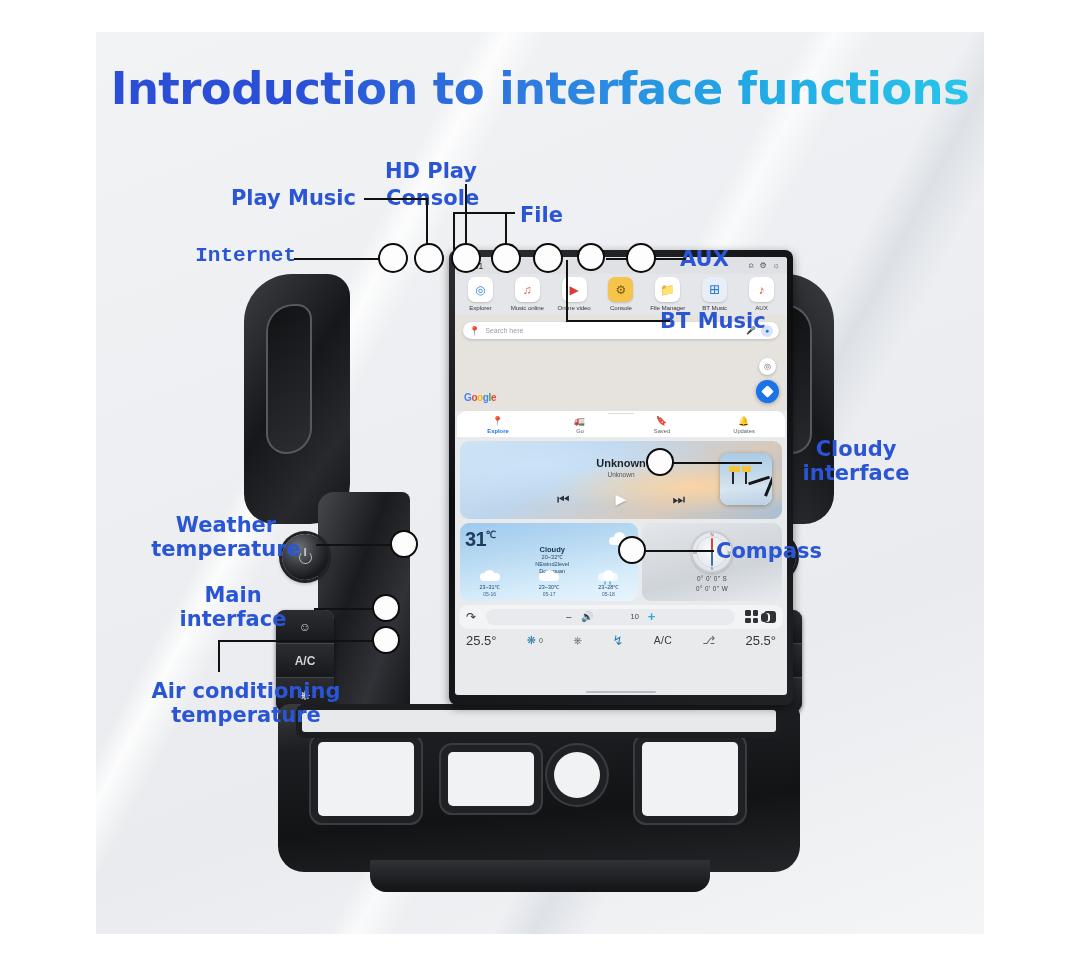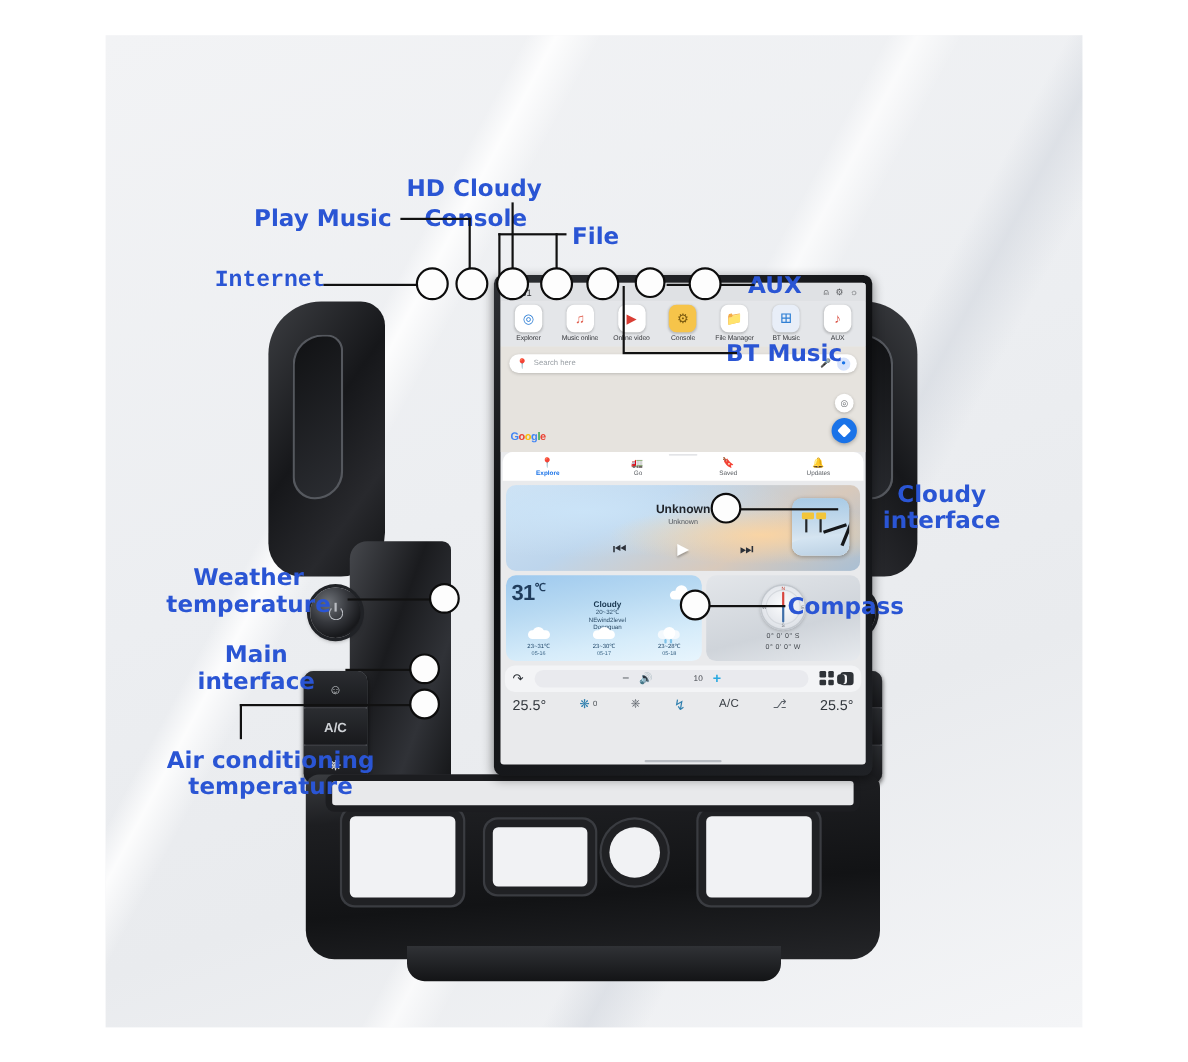--- a/index.html
+++ b/index.html
@@ -300,20 +300,21 @@
   .hvacbar .seat { color:#2f7fae; font-size:13px; }
 
   .homebar { position:absolute; left:50%; bottom:2px; transform:translateX(-50%); width:70px; height:2px; background:#b8bcc2; border-radius:2px;}
 </style>
 </head>
 <body>
 
 <div id="stage">
   <div class="poster">
 
+    <div class="title">Introduction to interface functions</div>
 
     <div class="dash">
       <div class="vent-l"></div>
       <div class="vent-r"></div>
       <div class="col-l"></div>
       <div class="col-r"></div>
 
       <div class="knob" style="left:38px; top:322px;">
           <i></i>
         </div>
@@ -518,21 +519,21 @@
           <span class="ac">A/C</span>
           <span style="font-size:11px;color:#5a6068;">⎇</span>
           <span class="tp">25.5°</span>
         </div>
 
         <div class="homebar"></div>
       </div>
     </div>
 
     <div class="lbl r" style="left:70px; top:155px; width:190px;">Play Music</div>
-    <div class="lbl c" style="left:240px; top:128px; width:190px;">HD Cloudy</div>
+    <div class="lbl c" style="left:240px; top:128px; width:190px;">HD Play</div>
     <div class="lbl l" style="left:290px; top:155px; width:190px;">Console</div>
     <div class="lbl l" style="left:424px; top:172px; width:120px;">File</div>
     <div class="lbl r" style="left:0px;   top:212px; width:200px;font-family:Liberation Mono, monospace;">Internet</div>
     <div class="lbl l" style="left:584px; top:216px; width:140px;">AUX</div>
     <div class="lbl l" style="left:564px; top:278px; width:180px;">BT Music</div>
     <div class="lbl c" style="left:660px; top:406px; width:200px;">Cloudy
 interface</div>
     <div class="lbl c" style="left:20px;  top:482px; width:220px;">Weather
 temperature</div>
     <div class="lbl l" style="left:620px; top:508px; width:200px;">Compass</div>

